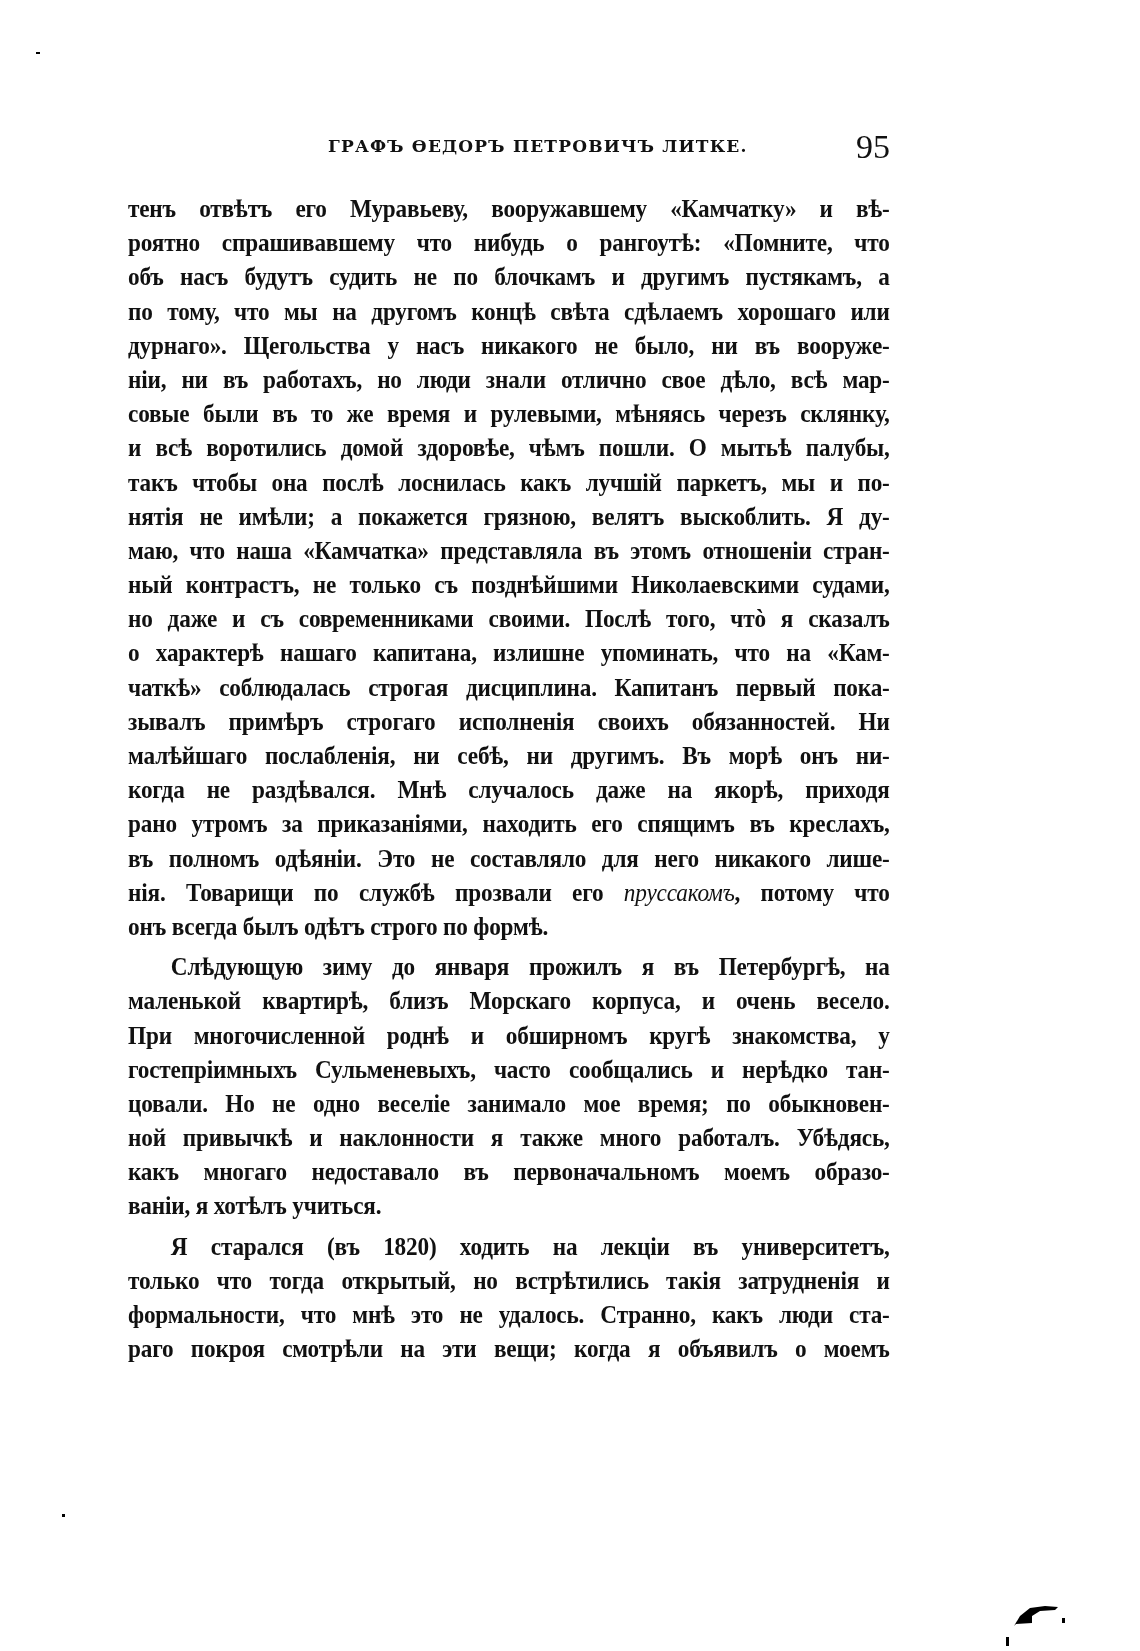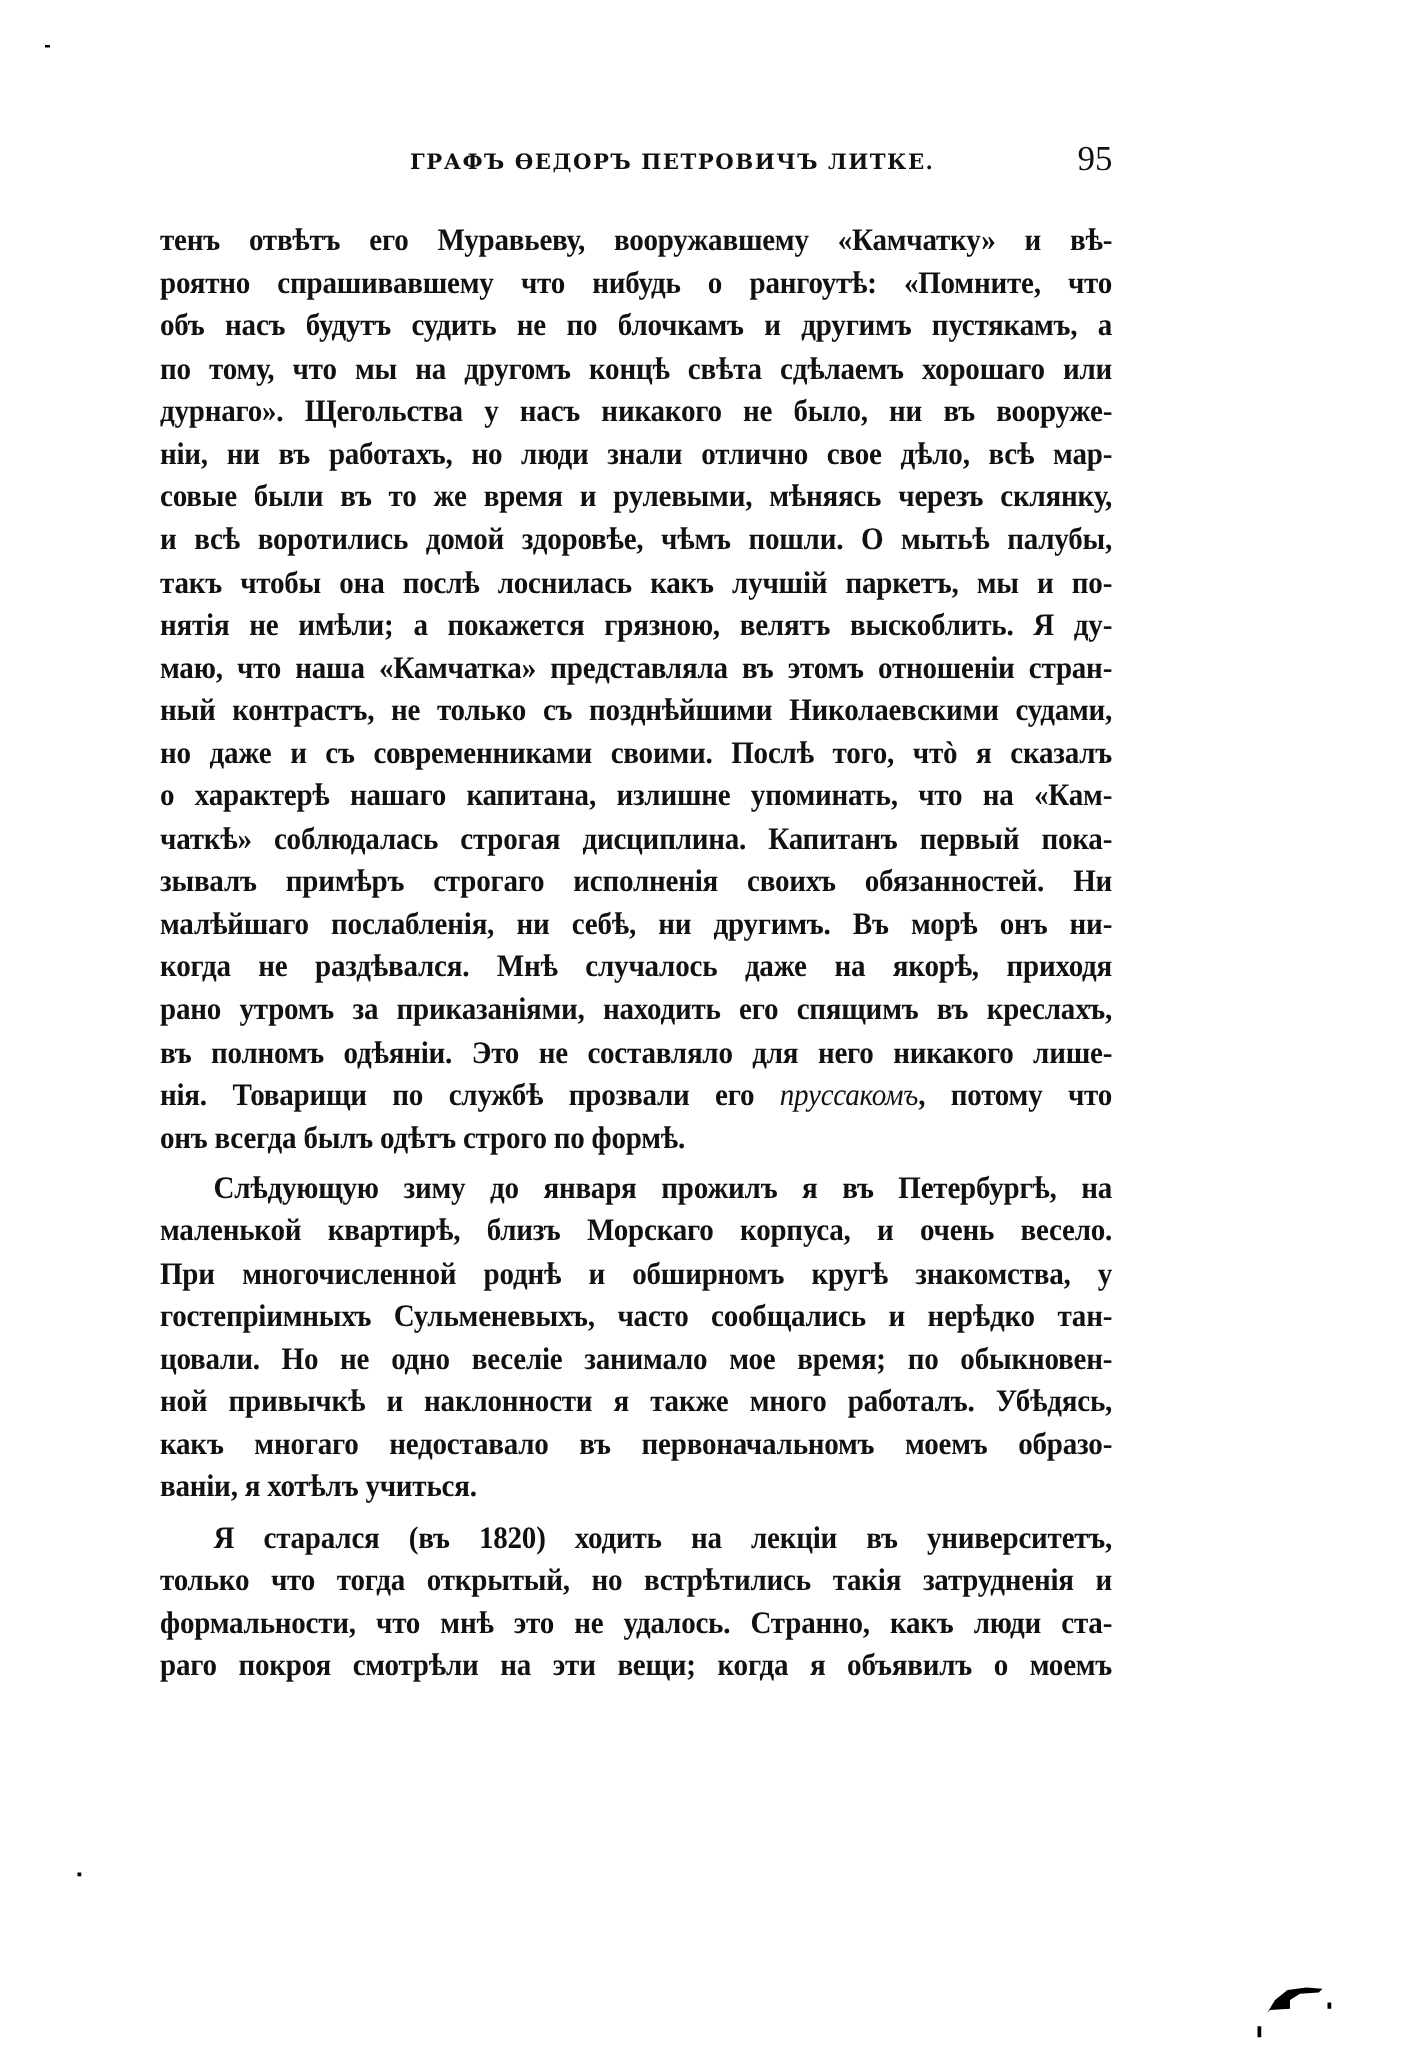--- a/index.html
+++ b/index.html
@@ -10,21 +10,21 @@
   body {
     width: 1140px;
     height: 1651px;
     position: relative;
     overflow: hidden;
     font-family: "Liberation Serif", "DejaVu Serif", serif;
     color: #111111;
   }
   .page {
     position: absolute;
-    left: 0; top: 0;
+    left: 0; top: 16px;
     width: 1140px; height: 1583px;
   }
   .running-head {
     position: absolute;
     left: 128px;
     top: 112px;
     width: 762px;
     height: 36px;
   }
   .running-title {
@@ -33,21 +33,21 @@
     top: 8px;
     font-size: 17px;
     font-weight: bold;
     letter-spacing: 1.2px;
     font-family: "DejaVu Serif", serif;
   }
   .page-number {
     position: absolute;
     right: 0;
     top: 0;
-    font-size: 28px;
+    font-size: 34px;
     font-family: "Liberation Serif", serif;
   }
   .body-text {
     position: absolute;
     left: 128px;
     top: 176px;
     width: 762px;
   }
   .line {
     height: 34.2px;

